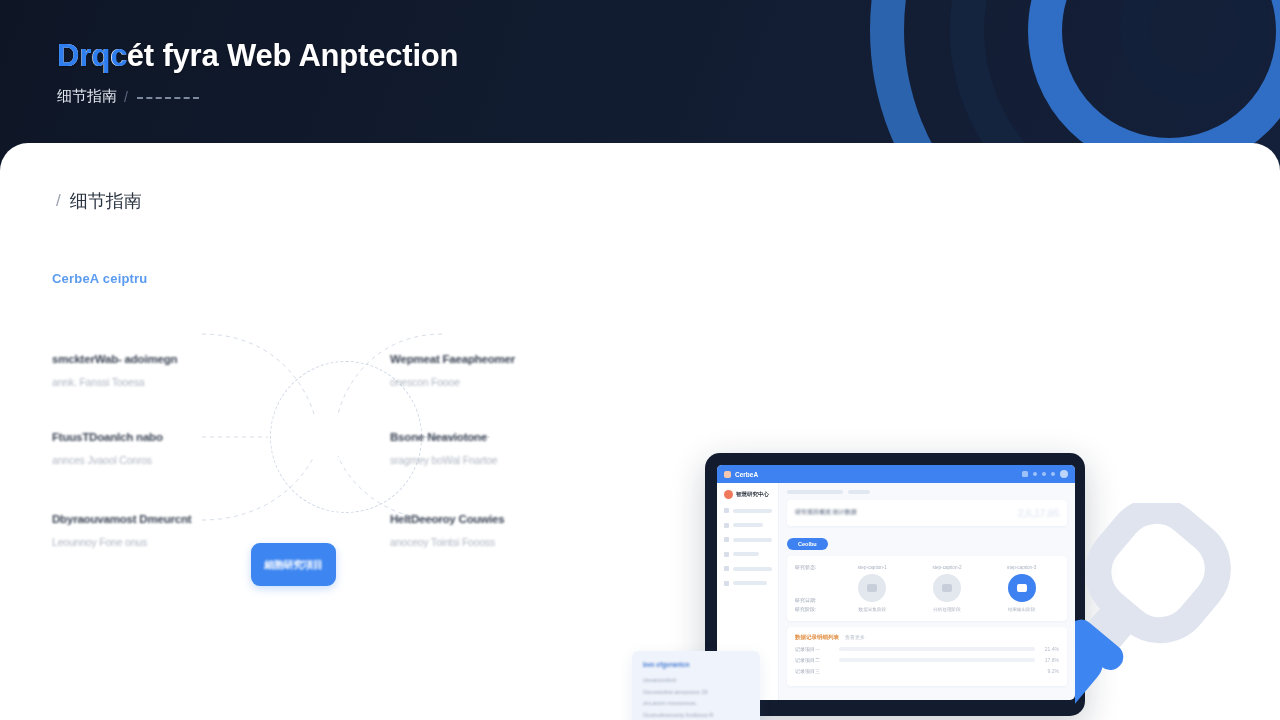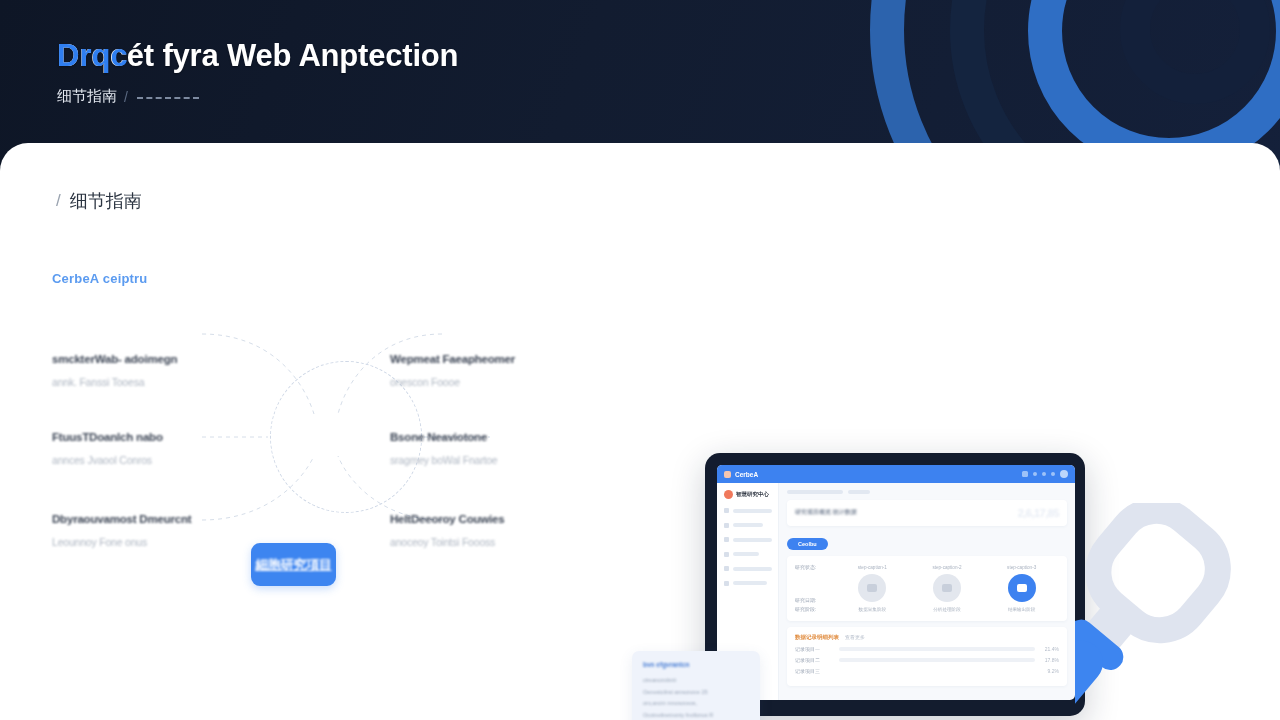--- a/index.html
+++ b/index.html
@@ -90,22 +90,22 @@
     border-radius:50%; border:1px dashed #cfd8e6;
   }
   #hub-node {
     position:absolute; left:251px; top:400px; width:85px; height:43px;
     background:#3d85f0; border-radius:9px;
     display:flex; align-items:center; justify-content:center;
     box-shadow:0 3px 9px rgba(61,133,240,.28);
     z-index:2;
   }
   #hub-node-label {
-    color:#ffffff; font-size:13px; font-weight:bold;
-    filter:blur(.9px); letter-spacing:-.3px;text-decoration:underline;
+    color:#ffffff; font-size:10px; font-weight:bold;
+    filter:blur(.9px); letter-spacing:-.3px;
   }
 
   .node-label {
     position:absolute; width:210px;
   }
   .node-title {
     font-size:11.5px; color:#3b4454; font-weight:bold;
     filter:blur(1.1px); white-space:nowrap; letter-spacing:-.2px;
   }
   .node-sub {

